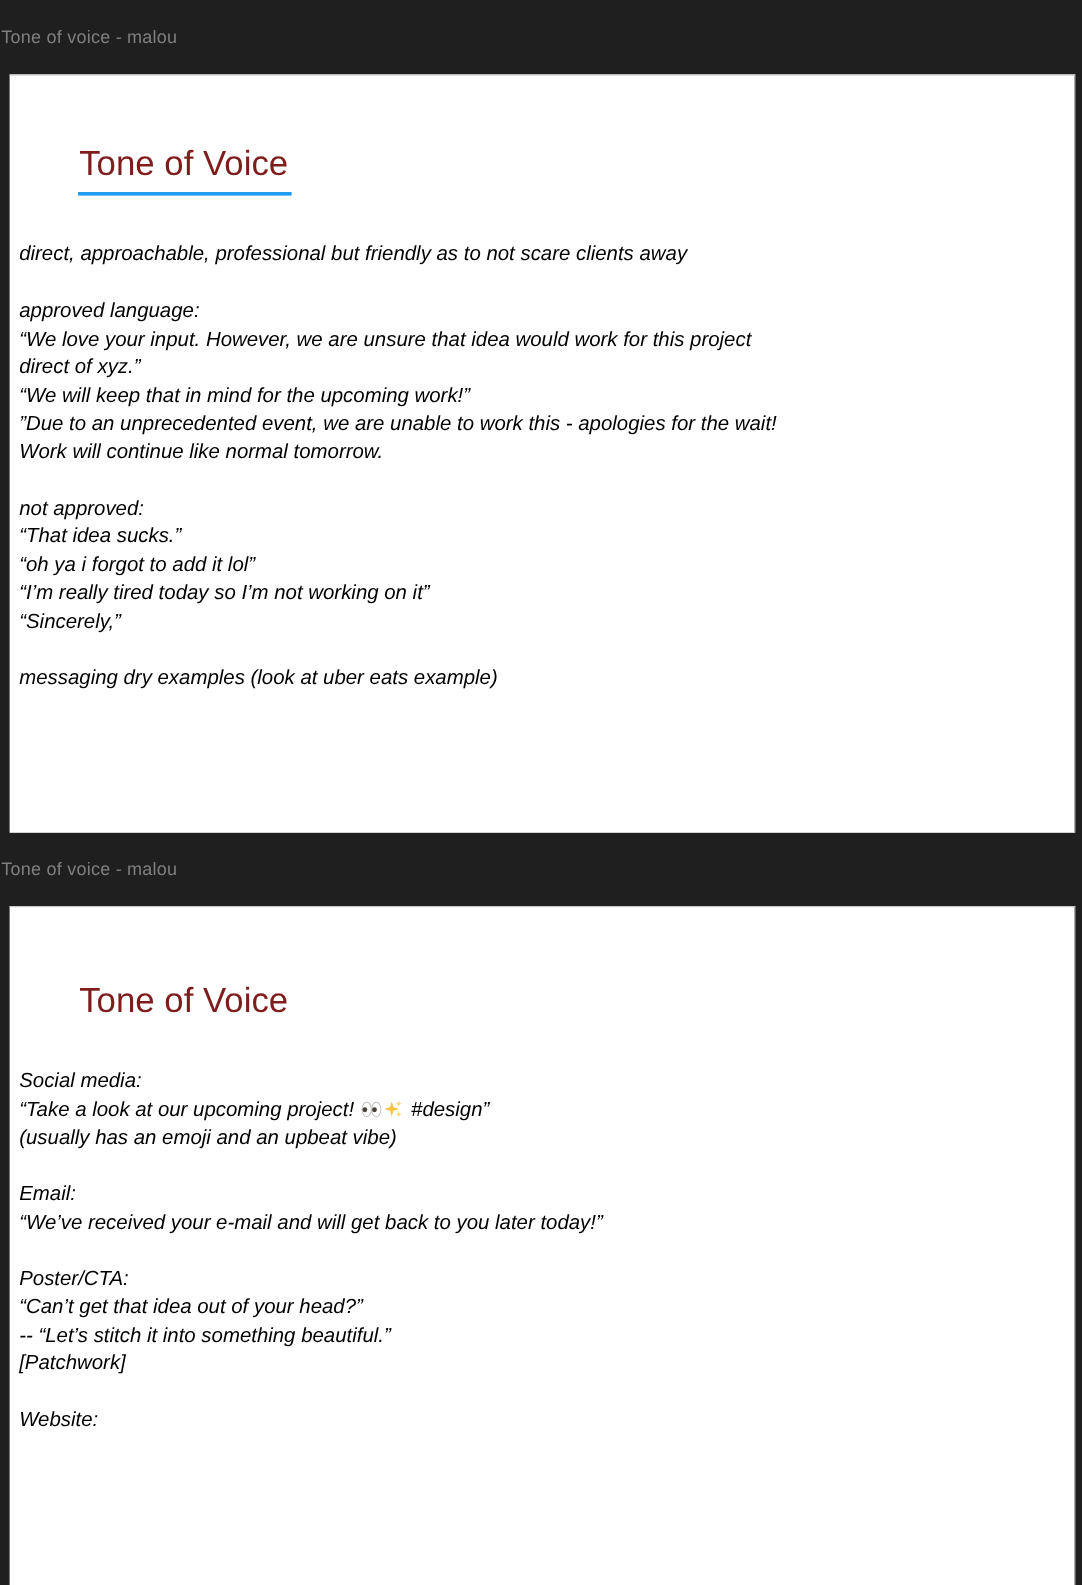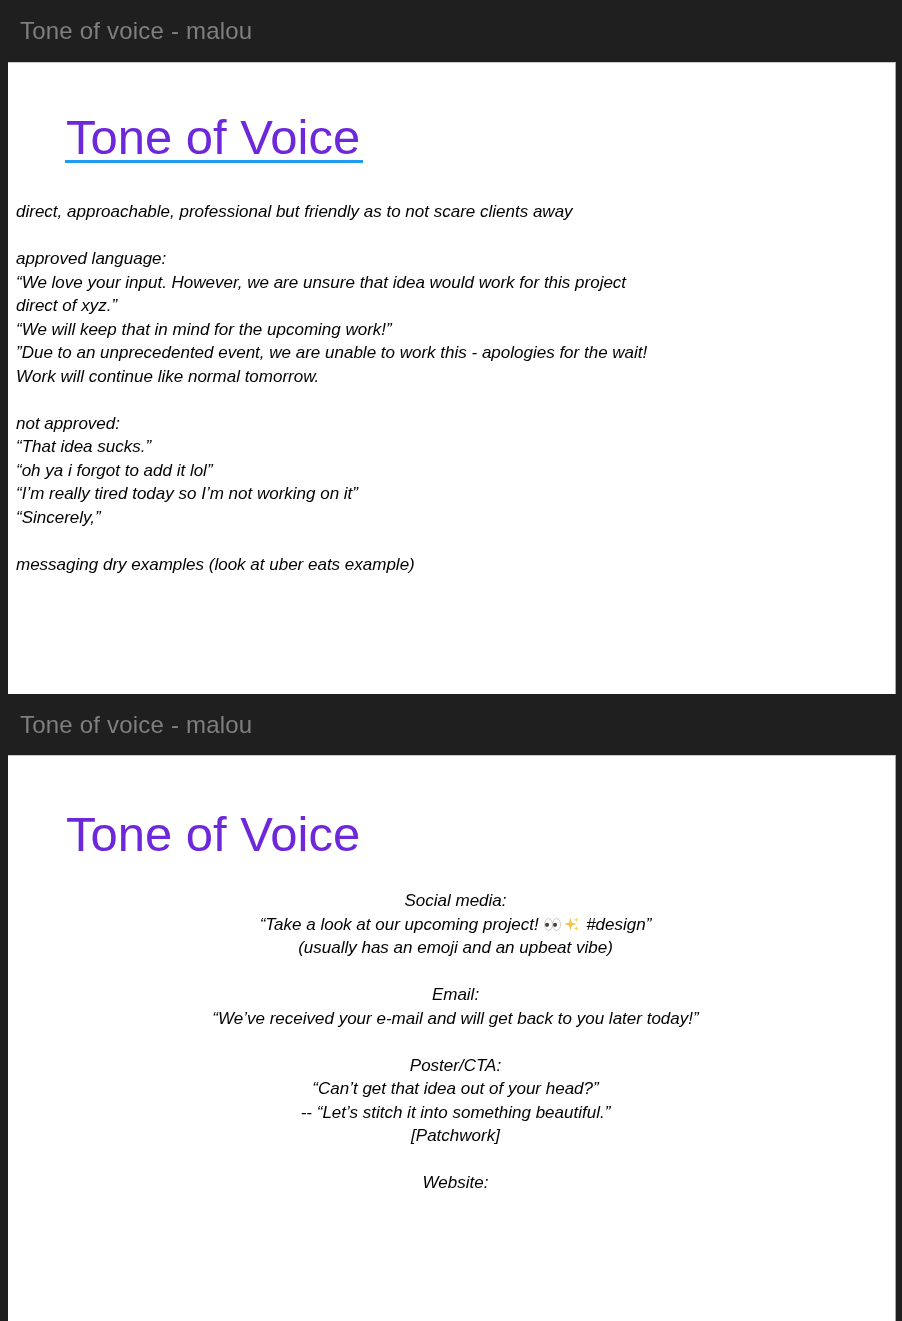--- a/index.html
+++ b/index.html
@@ -8,23 +8,23 @@
     background:#1f1f1f;
     font-family:"Liberation Sans","DejaVu Sans",sans-serif;
     overflow:hidden;
     position:relative;
   }
   .canvas{width:902px;height:1321px;display:flex;flex-direction:column;}
 
   .frame-label{
     height:62px;
     display:flex;align-items:center;
-    padding-left:20px;
+    padding-left:1px;
     color:#7f7f7f;
-    font-size:24px;
+    font-size:15px;
     letter-spacing:.2px;
     flex:0 0 auto;
     cursor:default;
     user-select:none;
   }
   .frame-label.second{height:61px;}
 
   .page{
     margin-left:8px;
     width:888px;
@@ -34,39 +34,39 @@
     box-sizing:border-box;
     flex:0 0 auto;
     overflow:hidden;
     color:#000;
   }
   .page.first{height:632px;}
   .page.second{height:566px;}
 
   .doc-title{
     margin:52px 0 0 58px;
-    font-size:49px;
+    font-size:29px;
     font-weight:400;
     line-height:44px;
-    color:#6d28d9;
+    color:#7f1d1d;
   }
   .page.second .doc-title{margin-top:56px;}
   .doc-title .t{display:inline-block;}
   .doc-title .t.underlined{
     border-bottom:3px solid #1f9bf3;
     padding:0 3px 1px 1px;
     margin-left:-1px;
   }
 
   .body-text{
     margin:37px 0 0 8px;
     font-size:17px;
     line-height:23.5px;
   }
-  .page.second .body-text{margin-top:33px;text-align:center;}
+  .page.second .body-text{margin-top:33px;}
   .line{min-height:23.5px;white-space:pre-wrap;font-style:italic;}
 
   .emoji{
     display:inline-block;
     width:17px;height:15px;
     vertical-align:-2px;
     margin:0 1px;
   }
 </style>
 </head>

